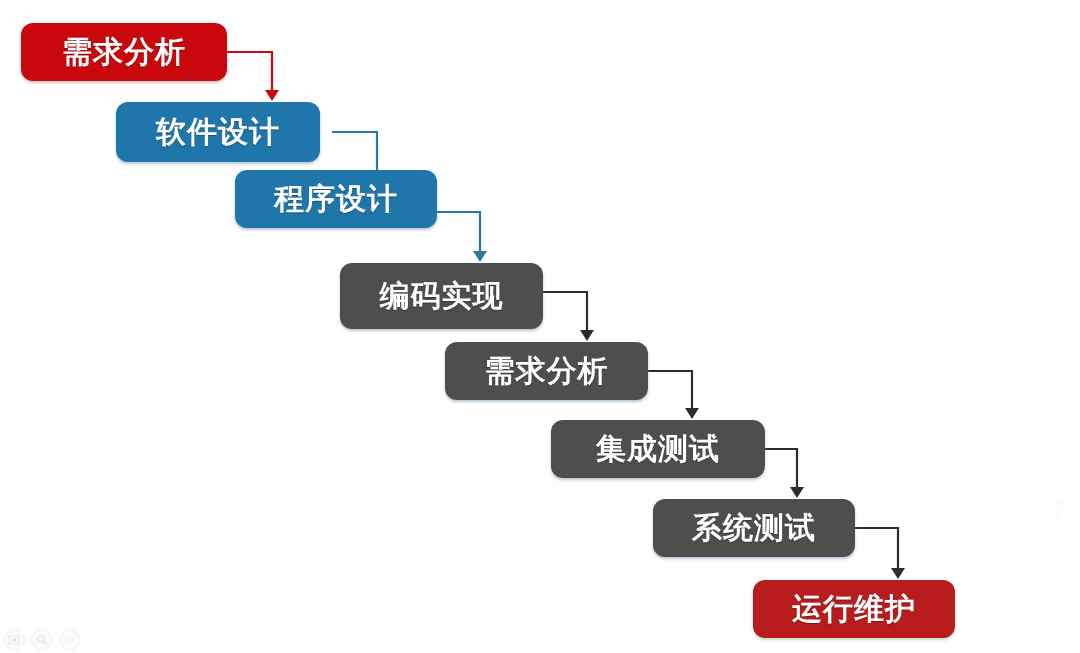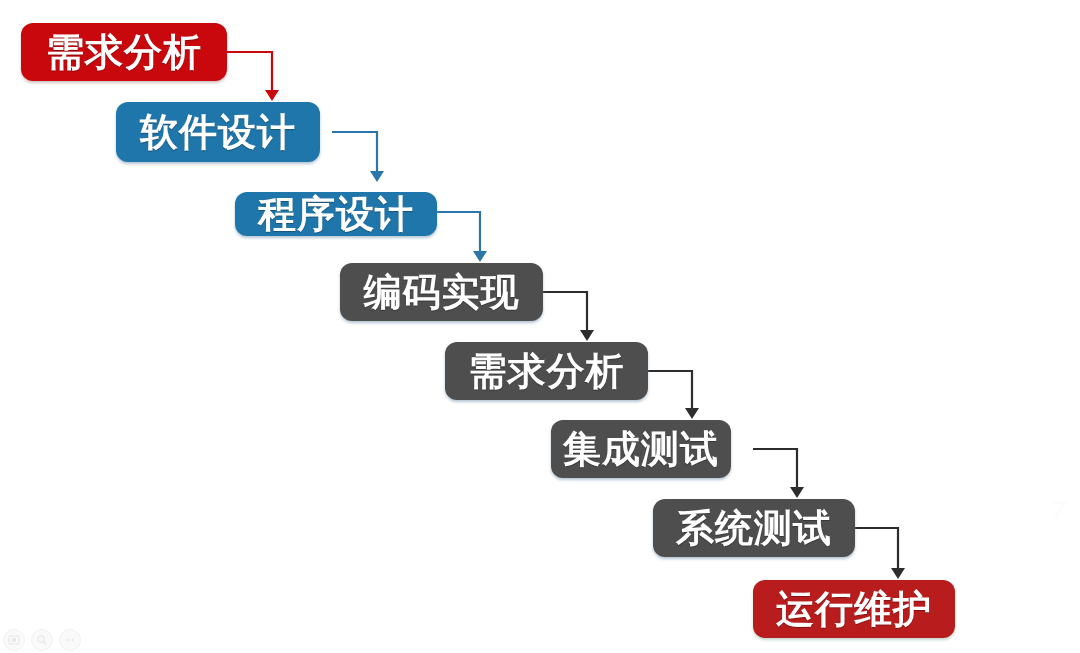--- a/index.html
+++ b/index.html
@@ -19,21 +19,21 @@
     overflow: hidden;
   }
   .stage-box {
     position: absolute;
     box-sizing: border-box;
     border-radius: 12px;
     display: flex;
     align-items: center;
     justify-content: center;
     color: #ffffff;
-    font-size: 38px;
+    font-size: 30px;
     font-weight: bold;
     letter-spacing: 1px;
     white-space: nowrap;
     text-shadow: 0 1px 1px rgba(0,0,0,0.30);
     box-shadow: 0 2px 3px rgba(120,150,175,0.55);
     user-select: none;
   }
   .stage-box.tone-red    { background: #c9080d; box-shadow: 0 2px 3px rgba(150,120,120,0.45); }
   .stage-box.tone-blue   { background: #1f76aa; }
   .stage-box.tone-gray   { background: #4e4e4e; }
@@ -114,24 +114,24 @@
         <g>
           <path d="M 855 528 L 898 528 L 898 574" fill="none" stroke="#2d2d2d" stroke-width="2.2"></path>
           <polygon points="891,568 905,568 898,579" fill="#2d2d2d"></polygon>
         </g>
       </g>
   </svg>
 
   <div id="stage-layer">
       <div class="stage-box tone-red" style="left: 21px; top: 23px; width: 206px; height: 58px;">需求分析</div>
       <div class="stage-box tone-blue" style="left: 116px; top: 102px; width: 204px; height: 60px;">软件设计</div>
-      <div class="stage-box tone-blue" style="left: 235px; top: 192px; width: 202px; height: 44px; text-align: center;">程序设计</div>
-      <div class="stage-box tone-gray" style="left: 340px; top: 263px; width: 203px; height: 58px; font-family: Liberation Mono, monospace;">编码实现</div>
+      <div class="stage-box tone-blue" style="left: 235px; top: 170px; width: 202px; height: 58px; text-align: center;">程序设计</div>
+      <div class="stage-box tone-gray" style="left: 340px; top: 263px; width: 203px; height: 66px; font-family: Liberation Mono, monospace;">编码实现</div>
       <div class="stage-box tone-gray" style="left: 445px; top: 342px; width: 203px; height: 58px;">需求分析</div>
-      <div class="stage-box tone-gray" style="left: 551px; top: 420px; width: 180px; height: 58px;">集成测试</div>
+      <div class="stage-box tone-gray" style="left: 551px; top: 420px; width: 214px; height: 58px;">集成测试</div>
       <div class="stage-box tone-gray" style="left: 653px; top: 499px; width: 202px; height: 58px;">系统测试</div>
       <div class="stage-box tone-green" style="left: 753px; top: 580px; width: 202px; height: 58px;">运行维护</div>
     </div>
 
   <div class="watermark">7</div>
 
   <div class="corner-icons">
     <div class="corner-icon">
       <svg width="12" height="12" viewBox="0 0 12 12" aria-hidden="true">
         <rect x="1" y="2" width="10" height="8" rx="1" fill="none" stroke="#e8e8e8" stroke-width="1.2"></rect>

